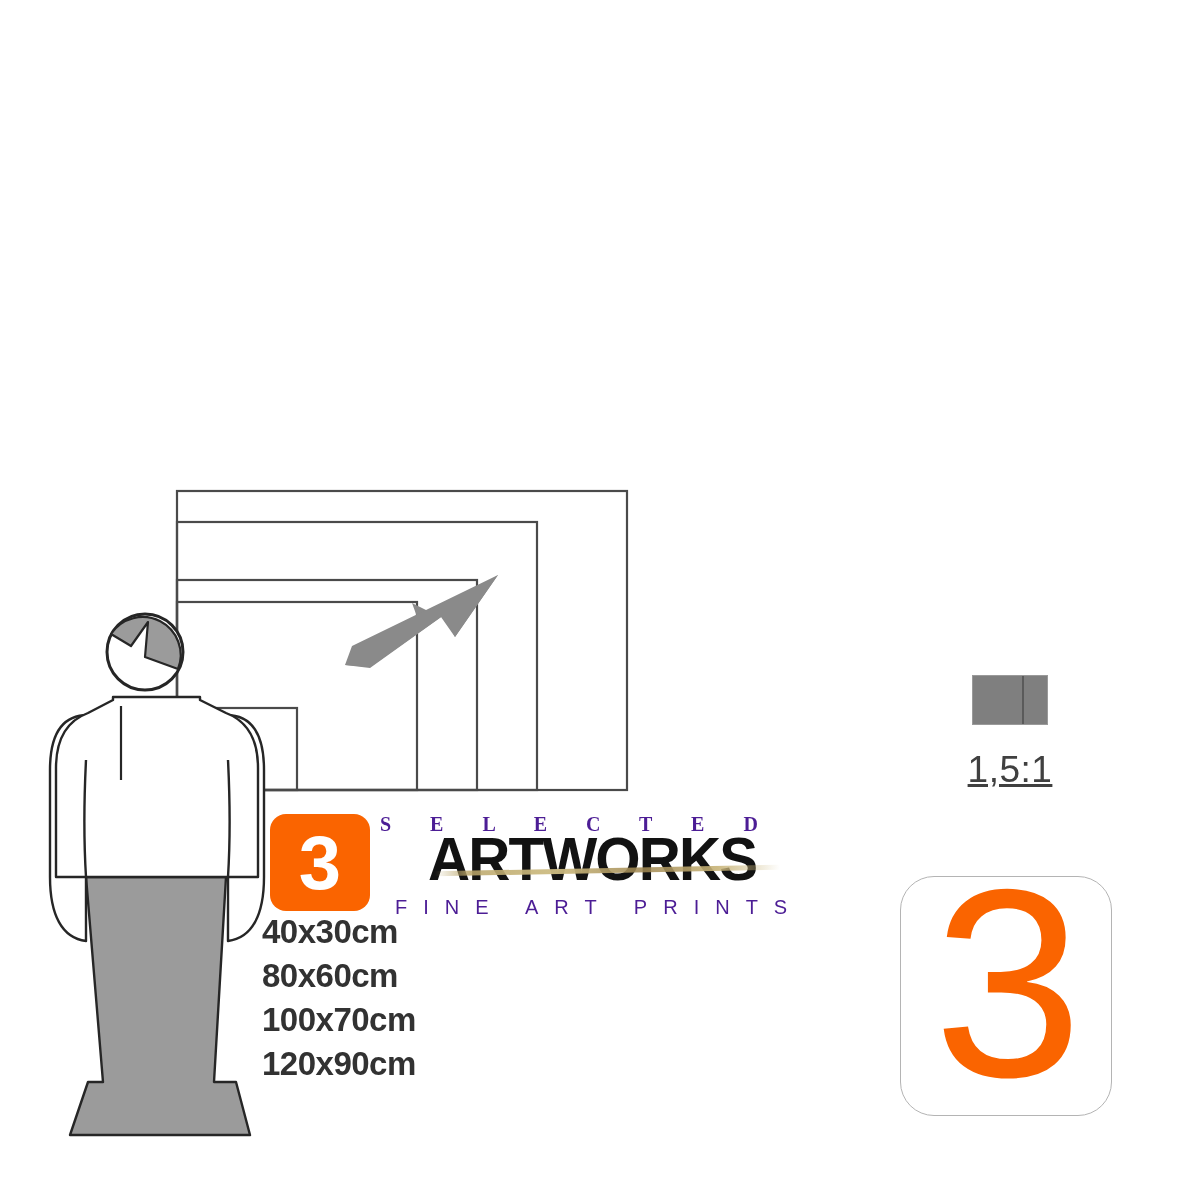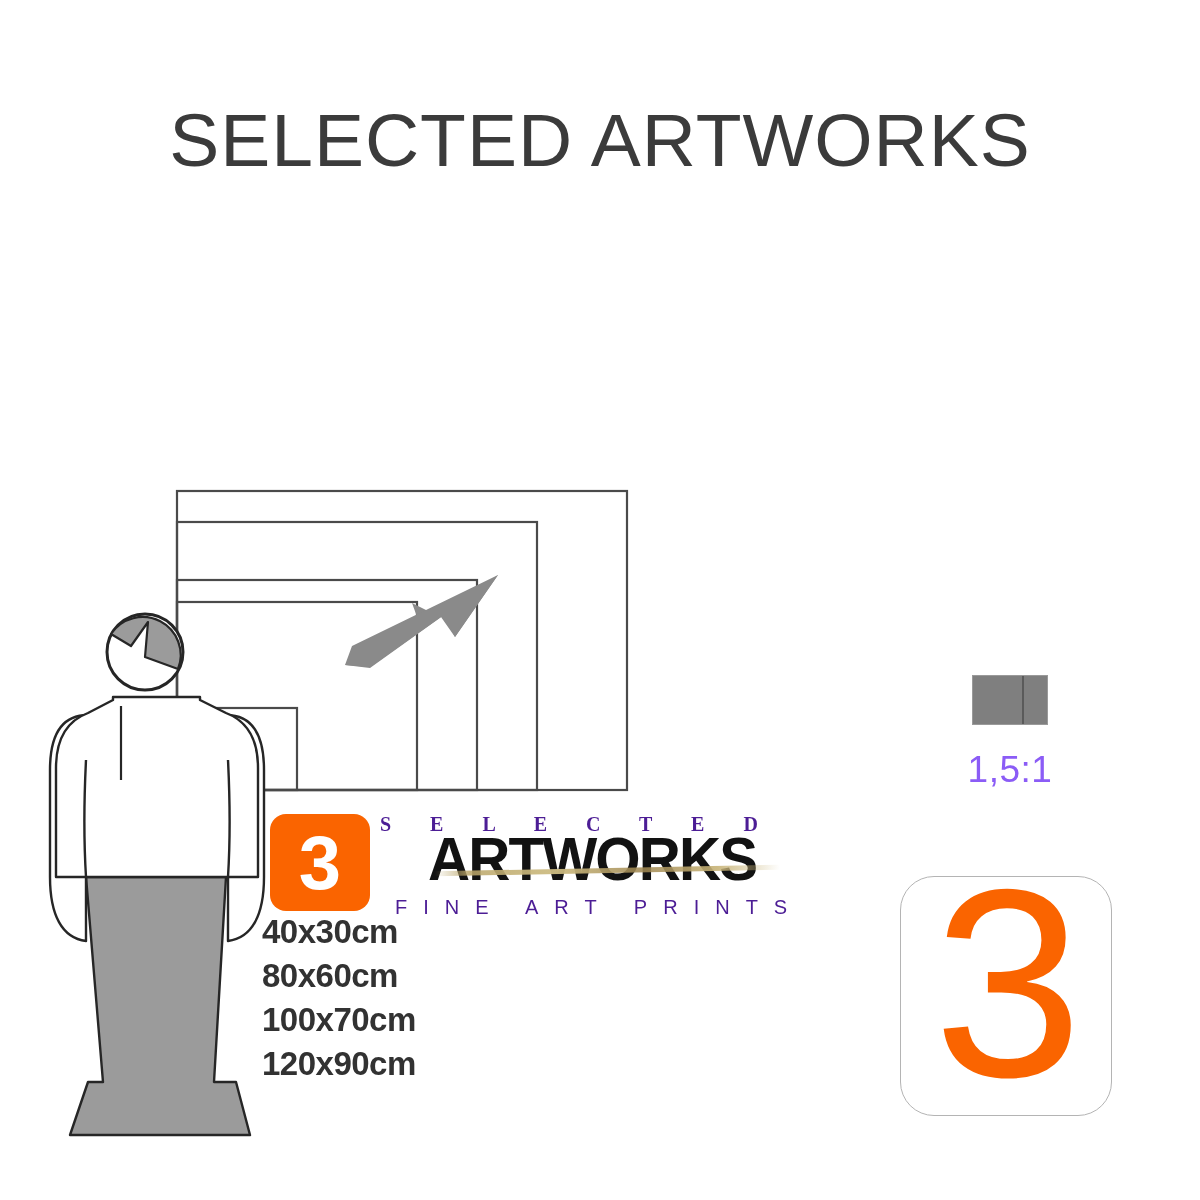--- a/index.html
+++ b/index.html
@@ -171,22 +171,23 @@
     top: 0;
     bottom: 0;
     left: 66%;
     width: 2px;
     background: #5a5a5a;
   }
   .aspect-text {
     font-size: 37px;
     line-height: 42px;
     font-weight: 300;
-    color: #8b5cf6;
+    color: #404040;
     letter-spacing: 0.5px;
+    text-decoration: underline;
   }
 
   
   .number-card {
     position: absolute;
     left: 900px;
     top: 876px;
     width: 212px;
     height: 240px;
     border: 1.6px solid #b4b4b4;
@@ -207,21 +208,20 @@
     color: #fa6400;
     letter-spacing: -4px;
   }
 </style>
 </head>
 <body>
 
 <div id="canvas">
 
   <div class="title-block">
-    <div class="title-line">SELECTED ARTWORKS</div>
   </div>
 
   <svg class="frames-svg" width="1200" height="1200" viewBox="0 0 1200 1200">
 
     <g fill="none" stroke="#4a4a4a" stroke-width="2.2">
       <rect x="177" y="491" width="450" height="299"></rect>
       <rect x="177" y="522" width="360" height="268"></rect>
       <rect x="177" y="580" width="300" height="210"></rect>
       <rect x="177" y="602" width="240" height="188"></rect>
       <rect x="177" y="708" width="120" height="82"></rect>

